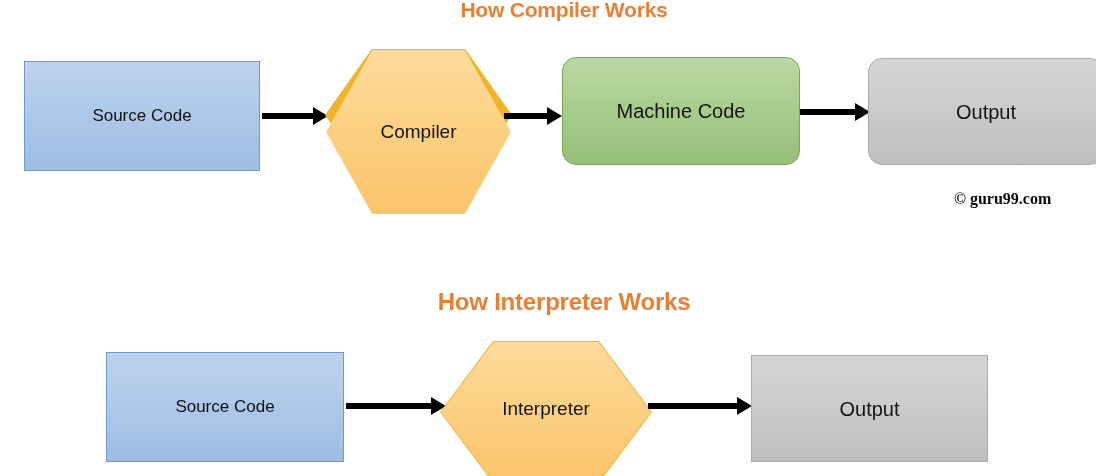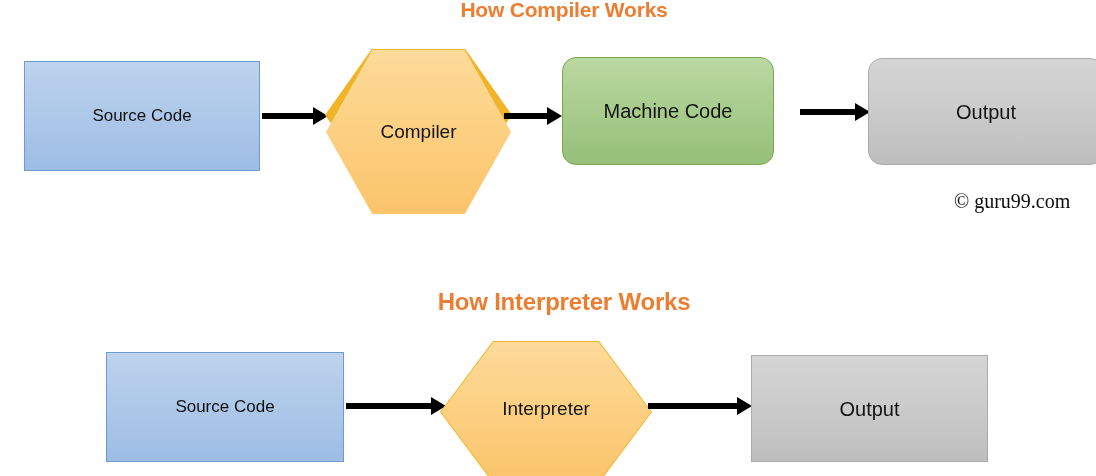--- a/index.html
+++ b/index.html
@@ -127,22 +127,22 @@
     border-bottom: 9px solid transparent;
     border-left: 15px solid #000000;
   }
 
   
   #watermark {
     position: absolute;
     left: 938px;
     top: 190px;
     font-family: "Liberation Serif", serif;
-    font-size: 20px;
-    font-weight: normal;
+    font-size: 16px;
+    font-weight: bold;
     color: #0a0a0a;
     white-space: nowrap;
     text-align: center;
   }
 </style>
 </head>
 <body>
 
 <div class="canvas">
 
@@ -160,21 +160,21 @@
   <div class="hex-border" style="left:309px; top:49px; width:187px; height:132px;"></div>
   <div class="node hex" style="left:310px; top:50px; width:185px; height:164px;">
     <span class="label">Compiler</span>
   </div>
 
   <div class="arrow" style="left:488px; top:116px; width:60px;">
     <div class="shaft" style="width:44px;"></div>
     <div class="head" style="left:43px;"></div>
   </div>
 
-  <div class="node box-green box-gray-round" style="left:546px; top:57px; width:212px; height:108px;">
+  <div class="node box-green box-gray-round" style="left:546px; top:57px; width:238px; height:108px;">
     <span class="label">Machine Code</span>
   </div>
 
   <div class="arrow" style="left:784px; top:112px; width:70px;">
     <div class="shaft" style="width:56px;"></div>
     <div class="head" style="left:55px;"></div>
   </div>
 
   <div class="node box-gray box-gray-round" style="left:852px; top:58px; width:236px; height:107px;">
     <span class="label">Output</span>

